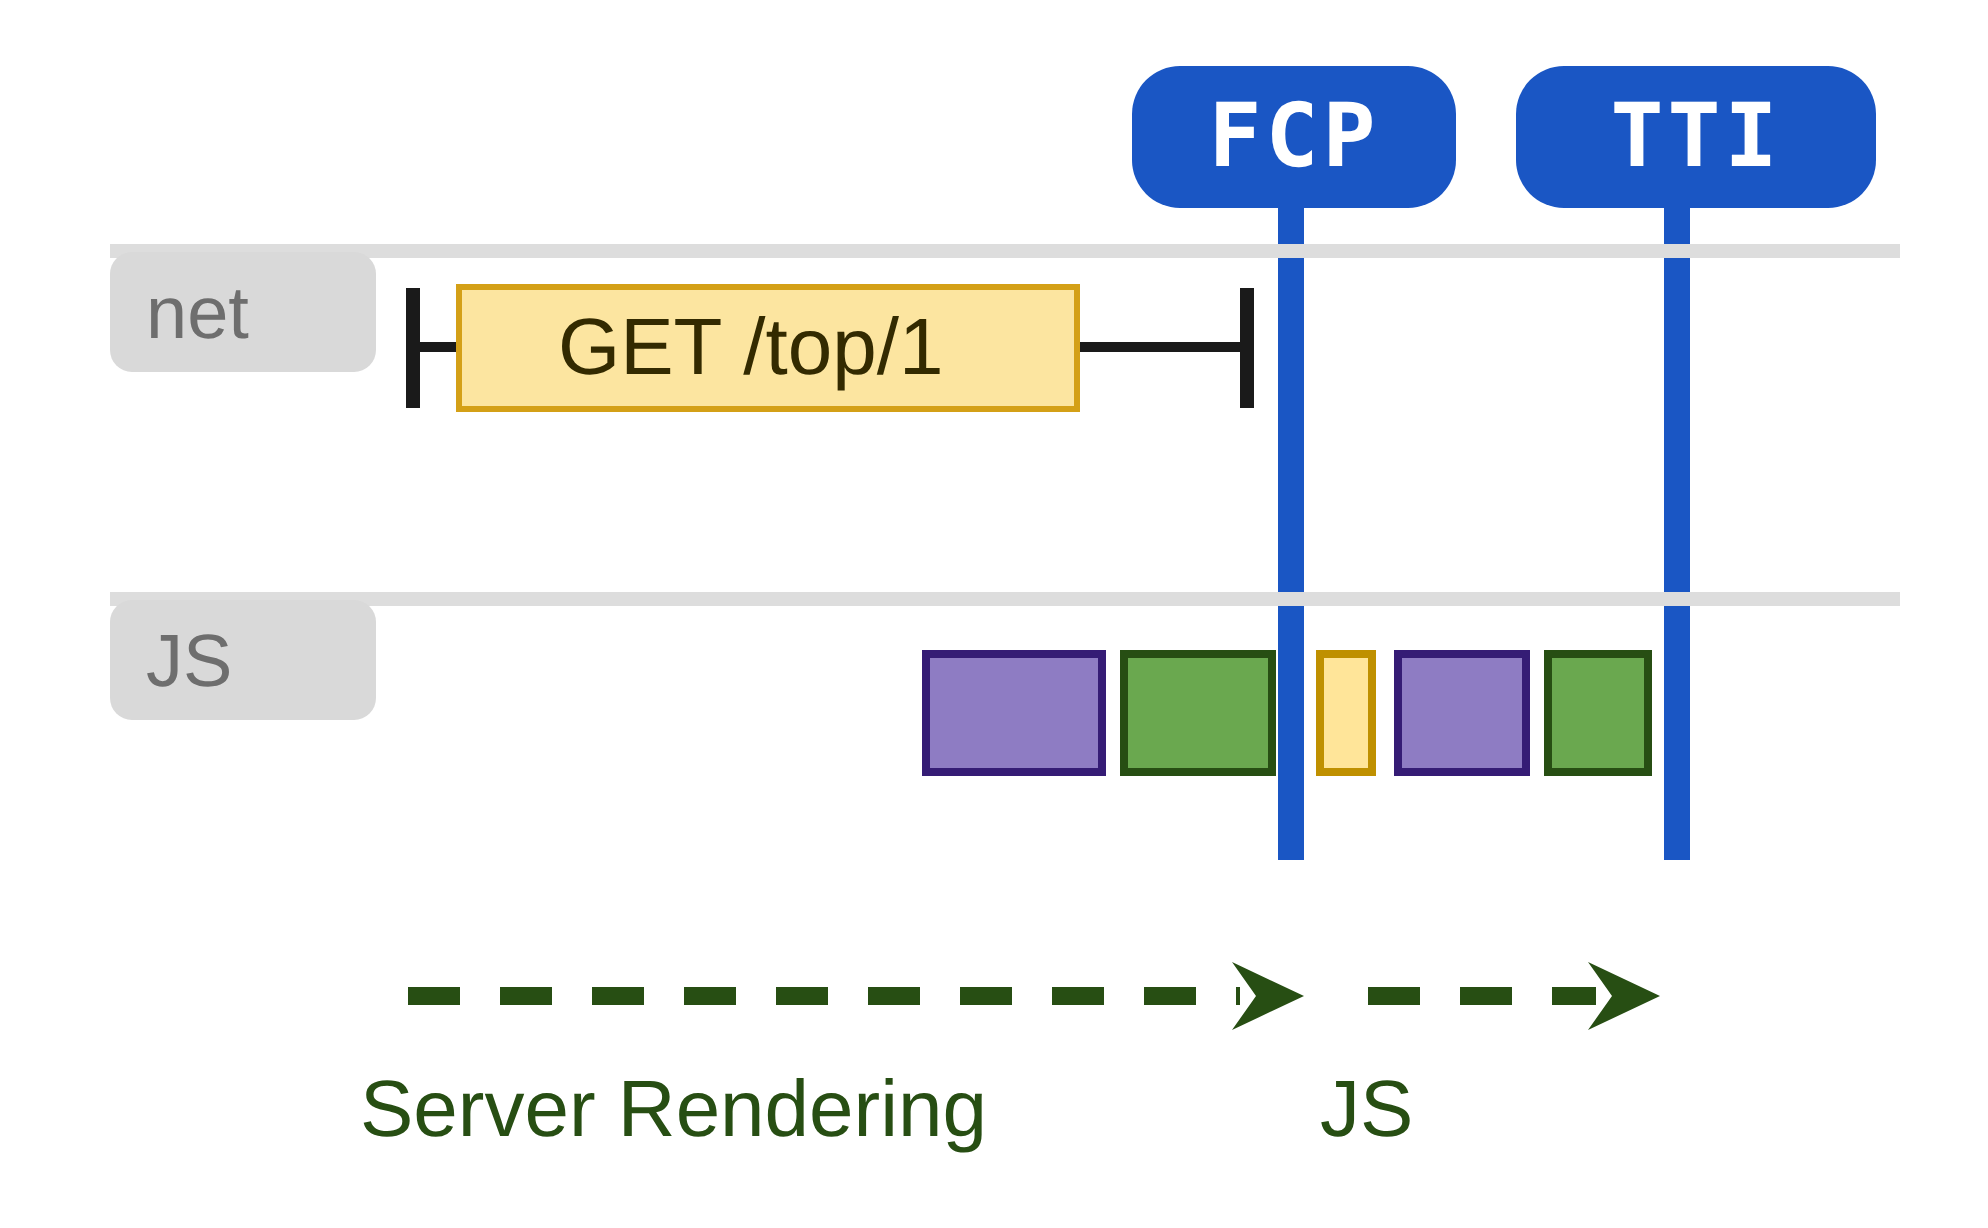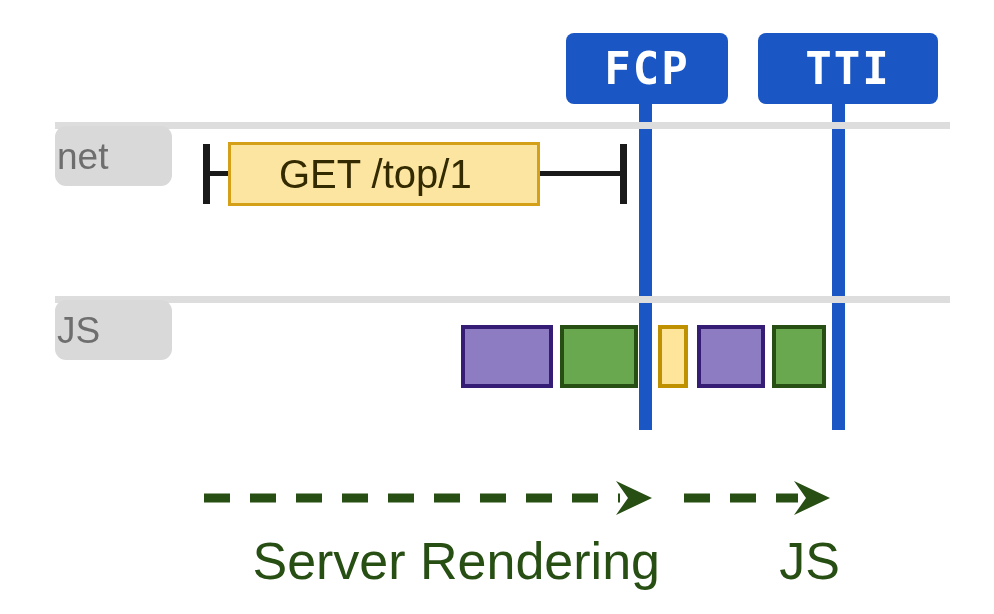--- a/index.html
+++ b/index.html
@@ -16,21 +16,21 @@
     position: relative;
     width: 994px;
     height: 614px;
     overflow: hidden;
     background: #ffffff;
   }
   .abs { position: absolute; }
 
   
   .marker-badge {
-    border-radius: 8px;
+    border-radius: 24px;
     display: flex;
     align-items: center;
     justify-content: center;
     font-family: "DejaVu Sans Mono", "Liberation Mono", monospace;
     font-weight: bold;
     font-size: 44px;
     letter-spacing: 2px;
     color: #ffffff;
     line-height: 1;
   }
@@ -41,21 +41,21 @@
   
   .lane-rule {
     background: #dddddd;
     height: 7px;
   }
   .lane-tag {
     background: #d9d9d9;
     border-radius: 11px;
     display: flex;
     align-items: center;
-    padding-left: 2px;
+    padding-left: 18px;
     color: #6e6e6e;
     font-size: 37px;
     line-height: 1;
   }
 
   
   .whisker {
     background: #1a1a1a;
     width: 7px;
   }
@@ -81,22 +81,22 @@
     border-width: 4px;
     border-style: solid;
   }
   .task-purple { background: #8e7cc3; border-color: #351c75; }
   .task-green  { background: #6aa84f; border-color: #274e13; }
   .task-yellow { background: #ffe599; border-color: #bf9000; }
 
   
   .phase-label {
     color: #274e13;
-    font-size: 52px;
-    text-align: right;
+    font-size: 40px;
+    text-align: left;
     line-height: 1;
     white-space: nowrap;
   }
 </style>
 </head>
 <body>
 
 <div id="stage">
 
   <div class="abs marker-badge marker-fcp" style="left:566px; top:33px; width:162px; height:71px; background:#1a56c4;">

